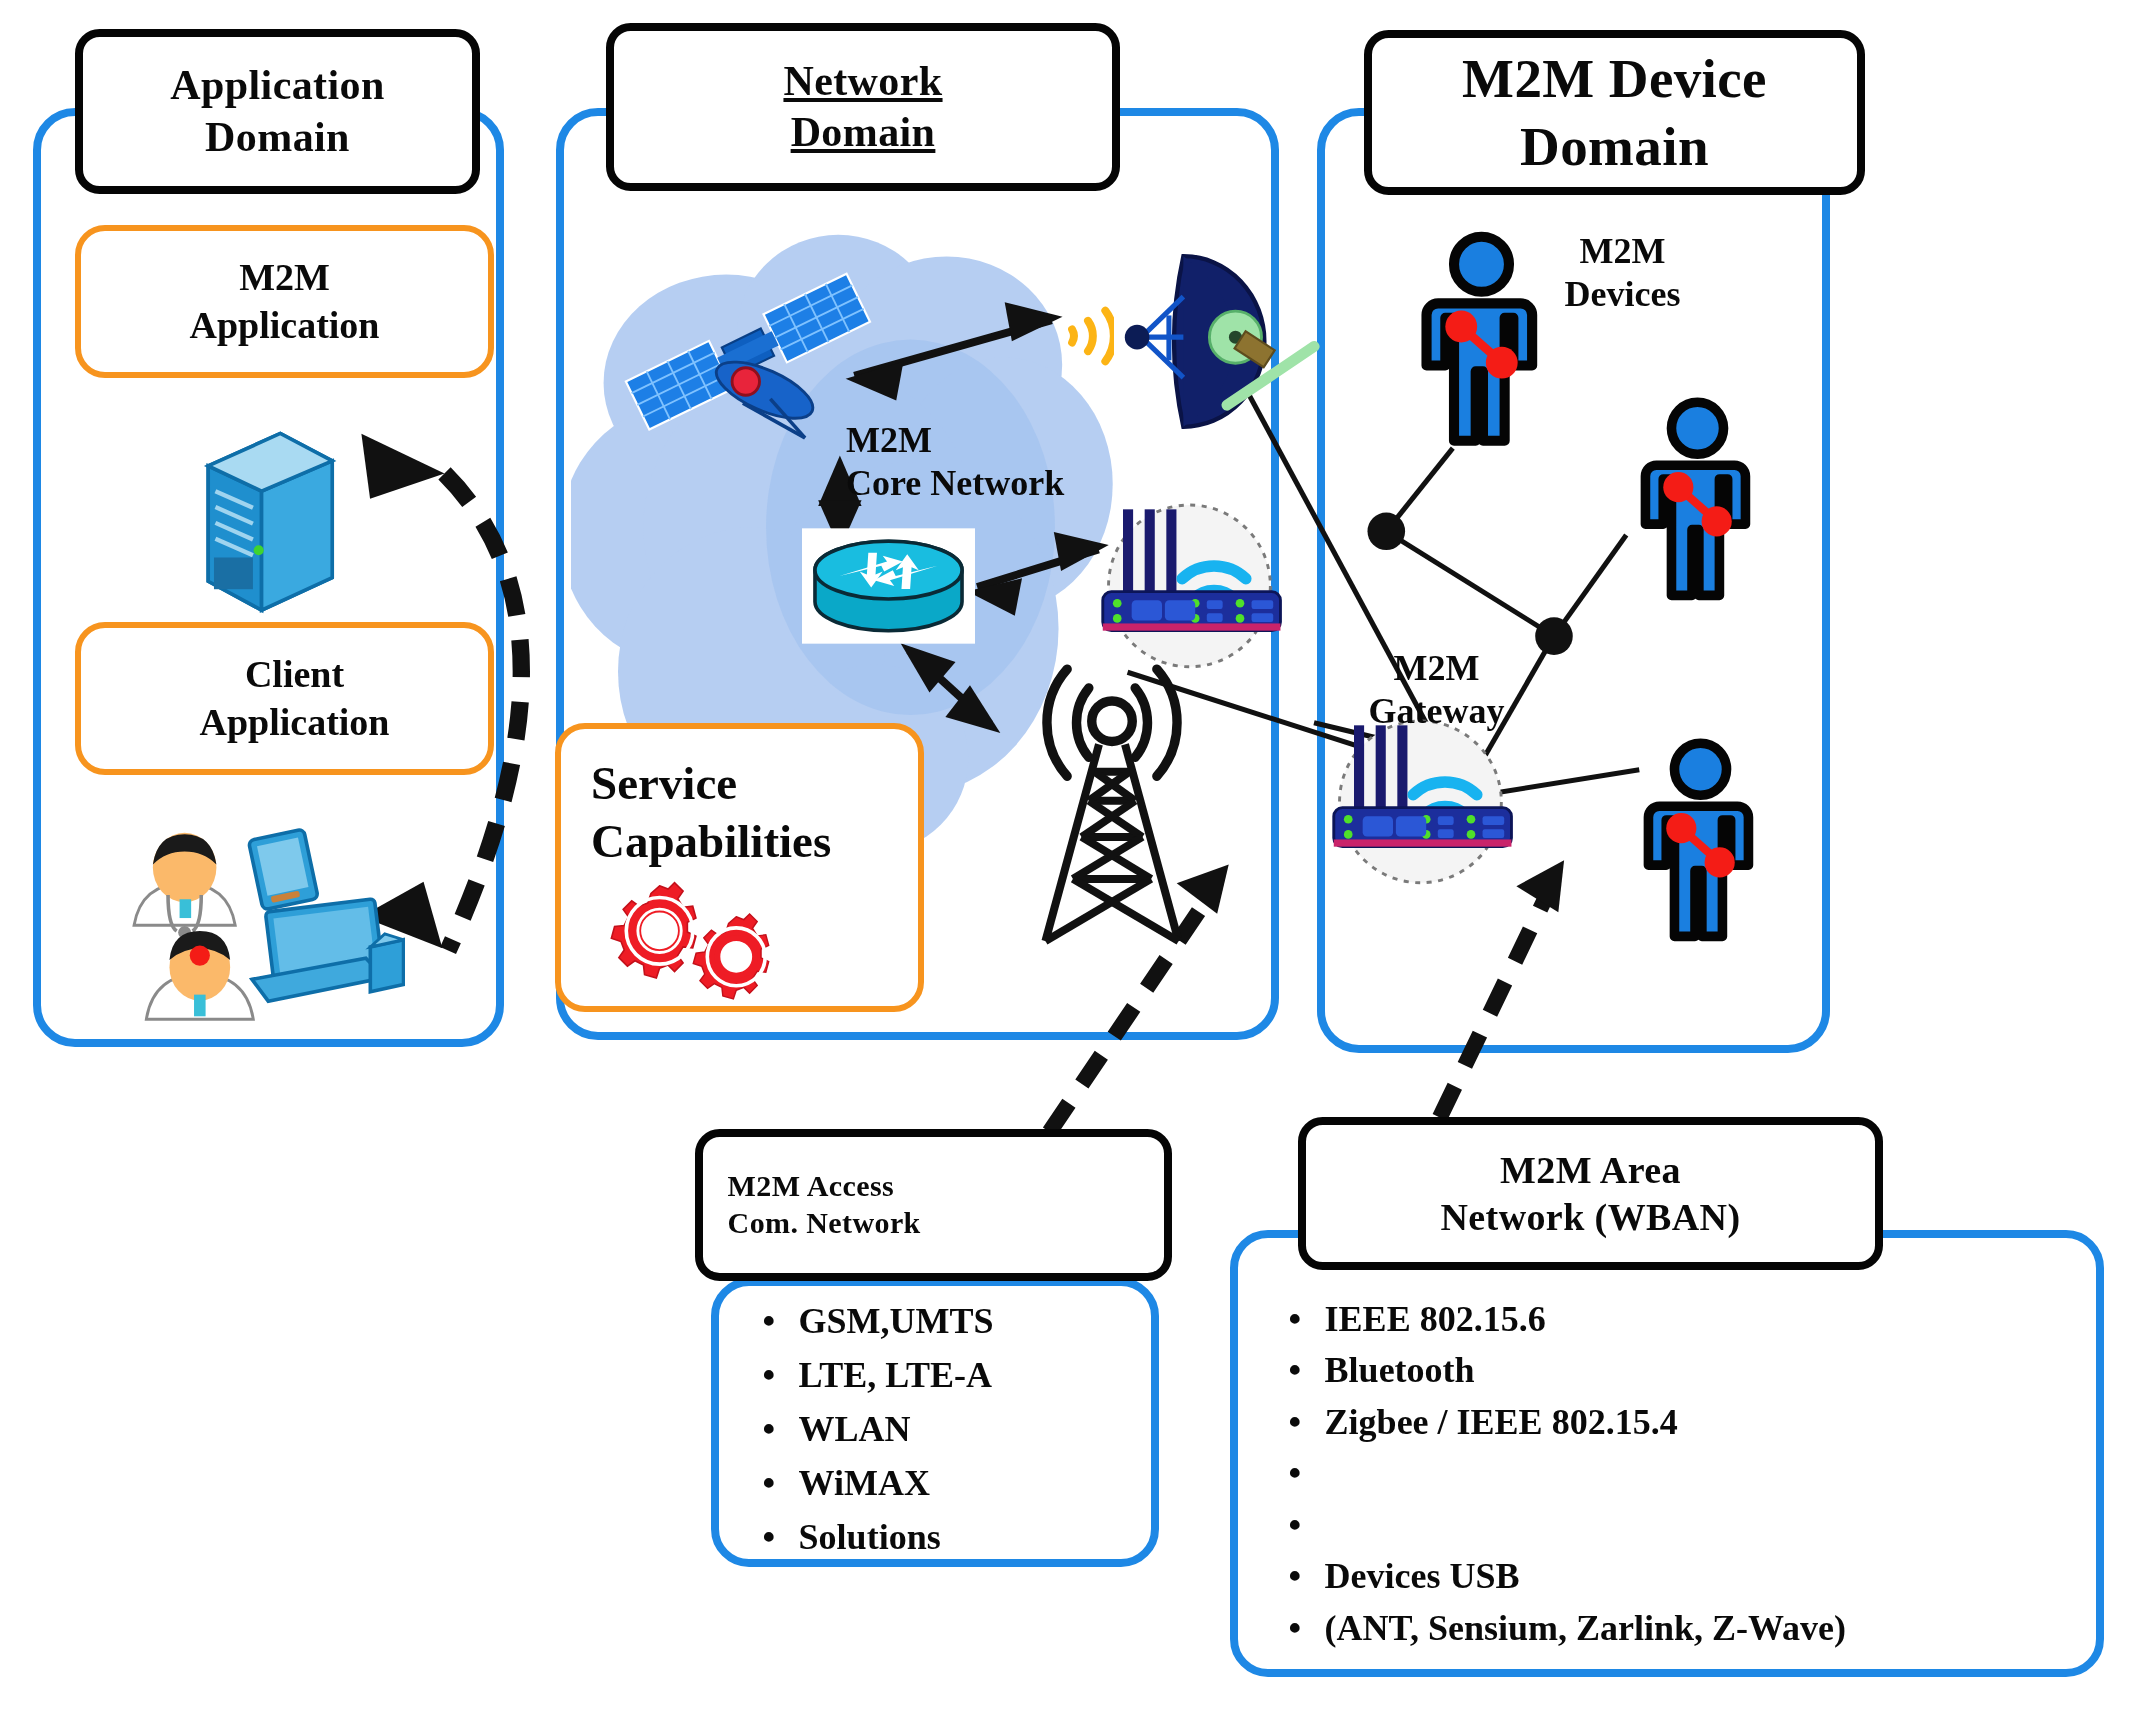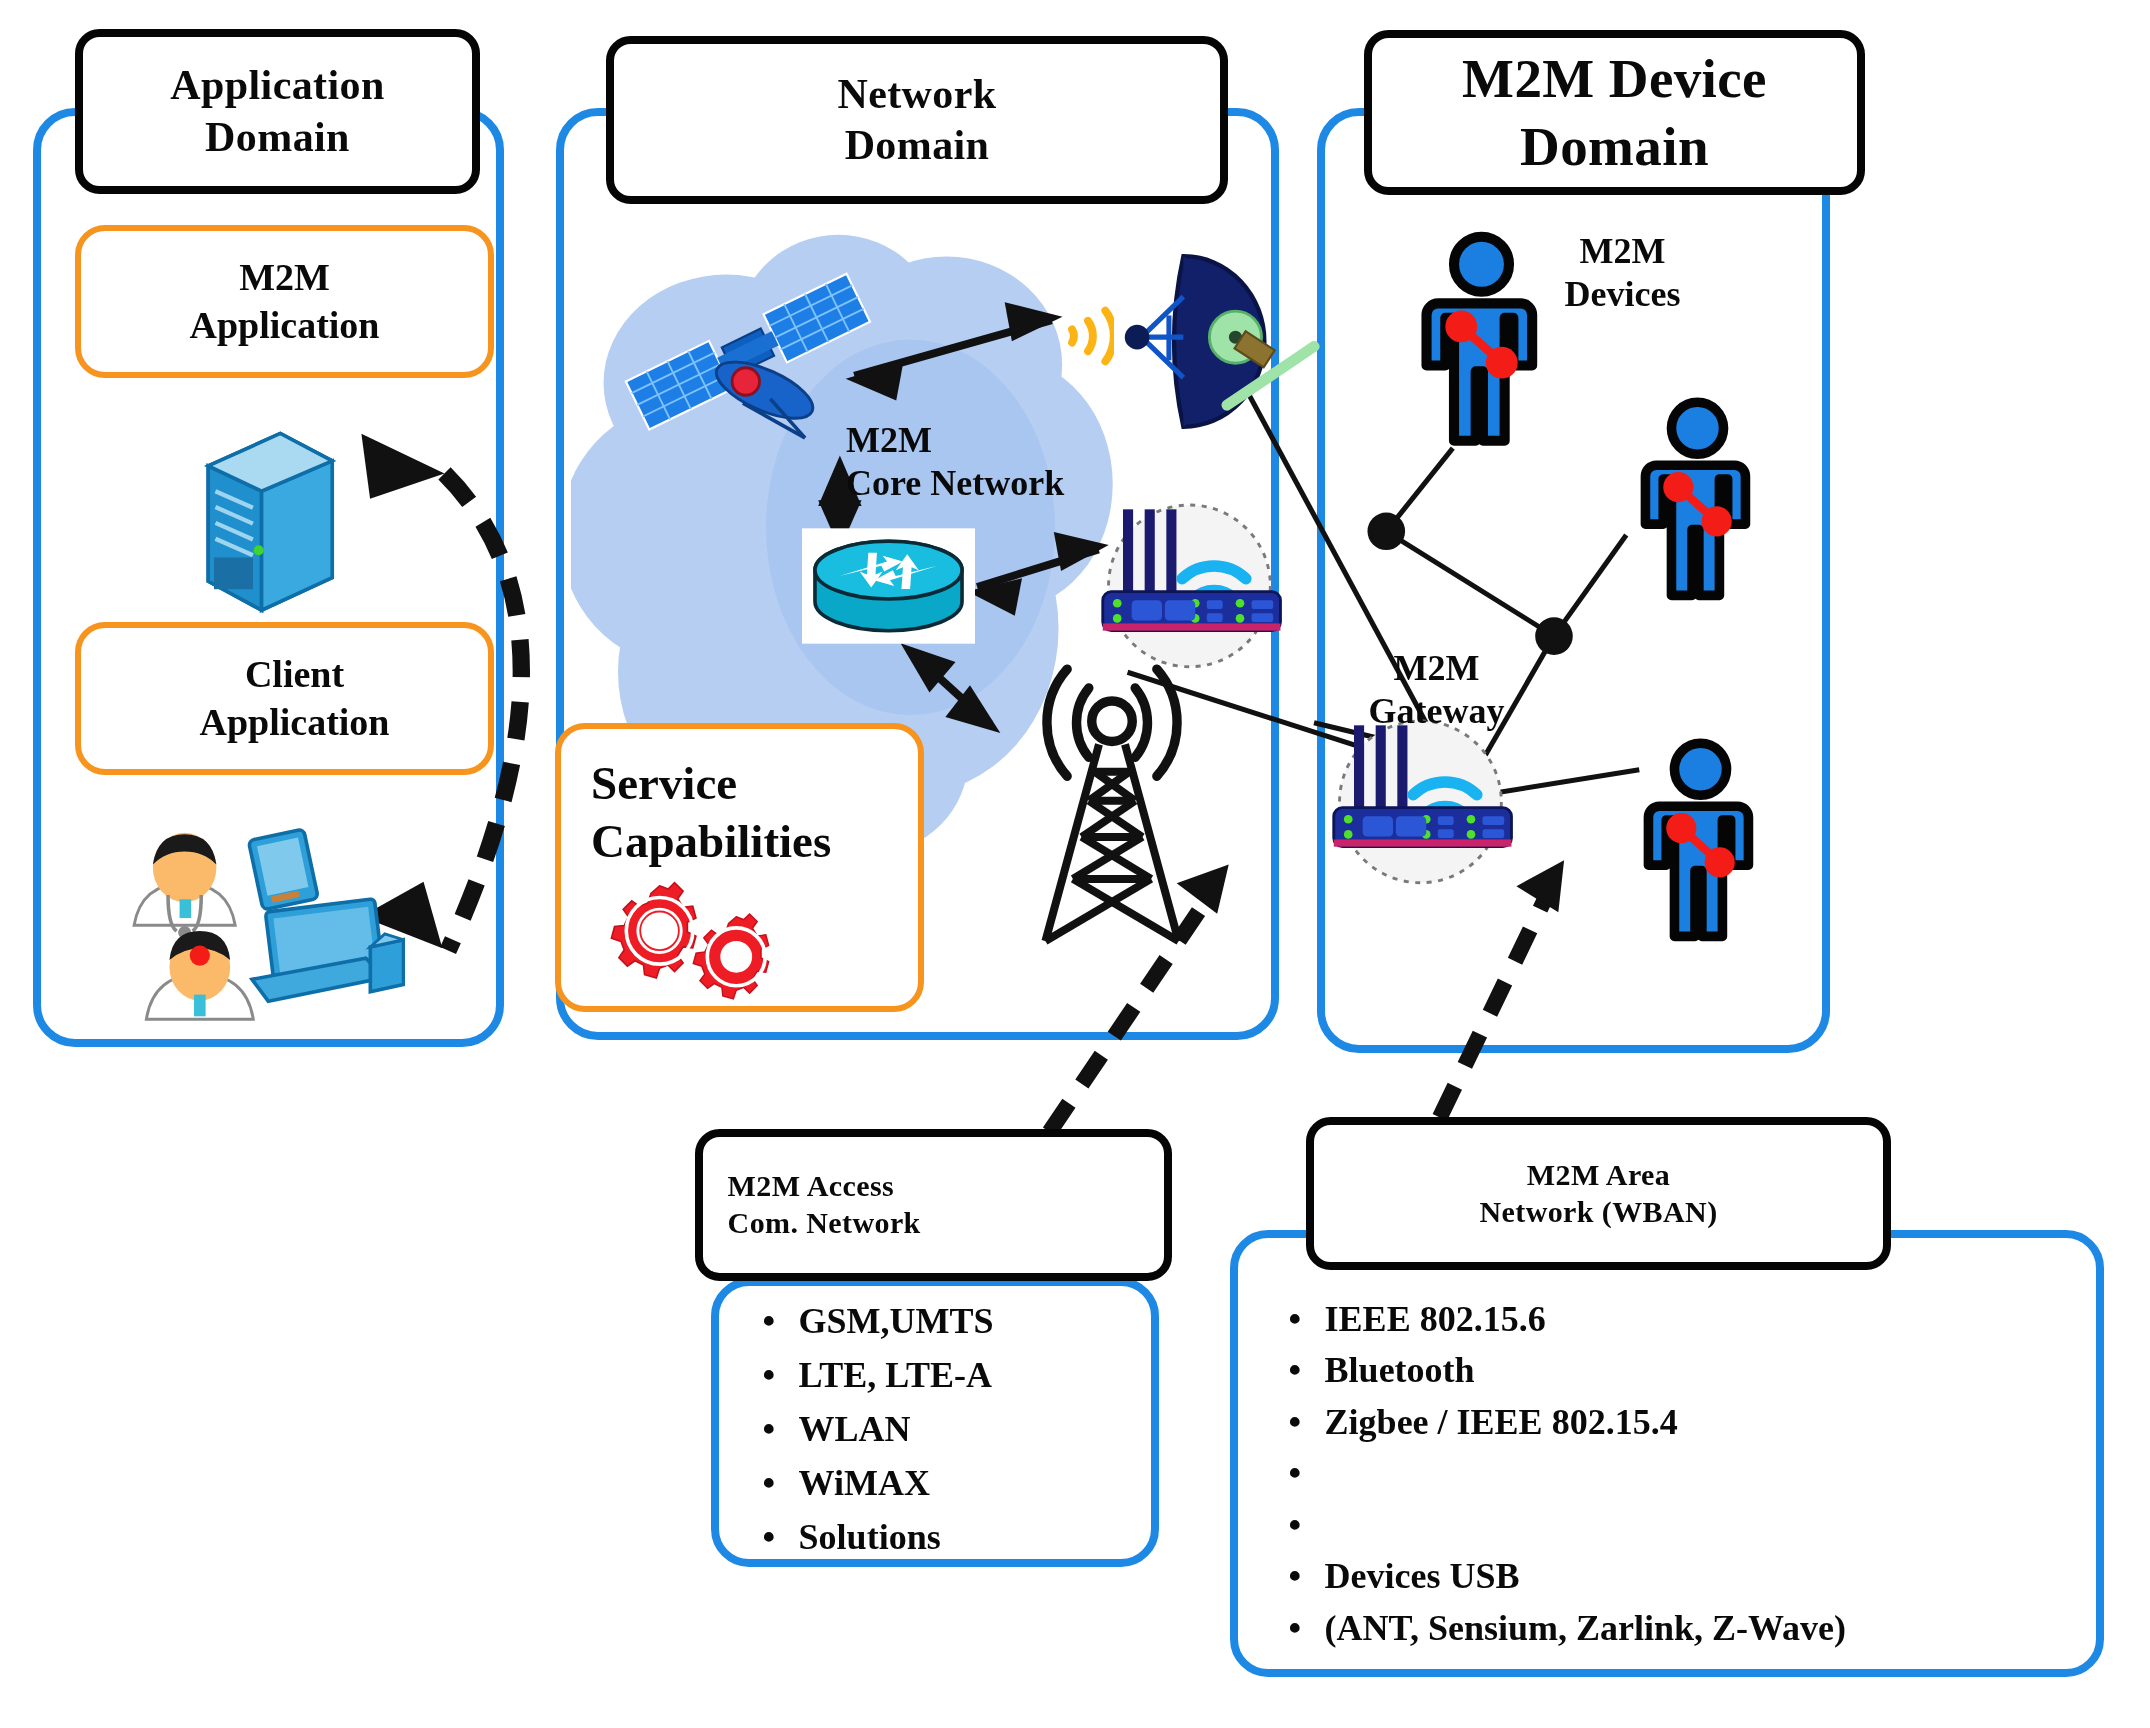--- a/index.html
+++ b/index.html
@@ -121,21 +121,21 @@
   <g fill="#9dc0ee" opacity="0.55">
     <ellipse cx="470" cy="420" rx="200" ry="260"></ellipse>
   </g>
 </svg>
 
 <div class="titlebox" style="left:75px;top:29px;width:405px;height:165px;font-size:42px;">
   <span style="white-space:pre-line;">Application
 Domain</span>
 </div>
 
-<div class="titlebox" style="left:606px;top:36px;width:622px;height:168px;font-size:42px;">
+<div class="titlebox" style="left:606px;top:23px;width:514px;height:168px;font-size:42px;text-decoration:underline;">
   <span style="white-space:pre-line;">Network
 Domain</span>
 </div>
 
 <div class="titlebox" style="left:1364px;top:30px;width:501px;height:165px;font-size:55px;">
   <span style="white-space:pre-line;">M2M Device
 Domain</span>
 </div>
 
 <div class="orangebox" style="left:75px;top:225px;width:419px;height:153px;font-size:38px;">
@@ -503,21 +503,21 @@
       <span>WiMAX</span>
     </li>
     <li>
       <span class="dot">•</span>
       <span>Solutions</span>
     </li>
   </ul>
 
 <div class="bulletbox" style="left:1230px;top:1230px;width:874px;height:447px;"></div>
 
-<div class="titlebox" style="left:1298px;top:1117px;width:585px;height:153px;font-size:30px;margin-left:8px;">
+<div class="titlebox" style="left:1298px;top:1117px;width:585px;height:153px;font-size:38px;">
   <span style="white-space:pre-line;">M2M Area
 Network (WBAN)</span>
 </div>
 
 <ul class="bullets" style="left:1285px;top:1294px;width:809px;font-size:36px;line-height:1.43;">
     <li>
       <span class="dot">•</span>
       <span>IEEE 802.15.6</span>
     </li>
     <li>

